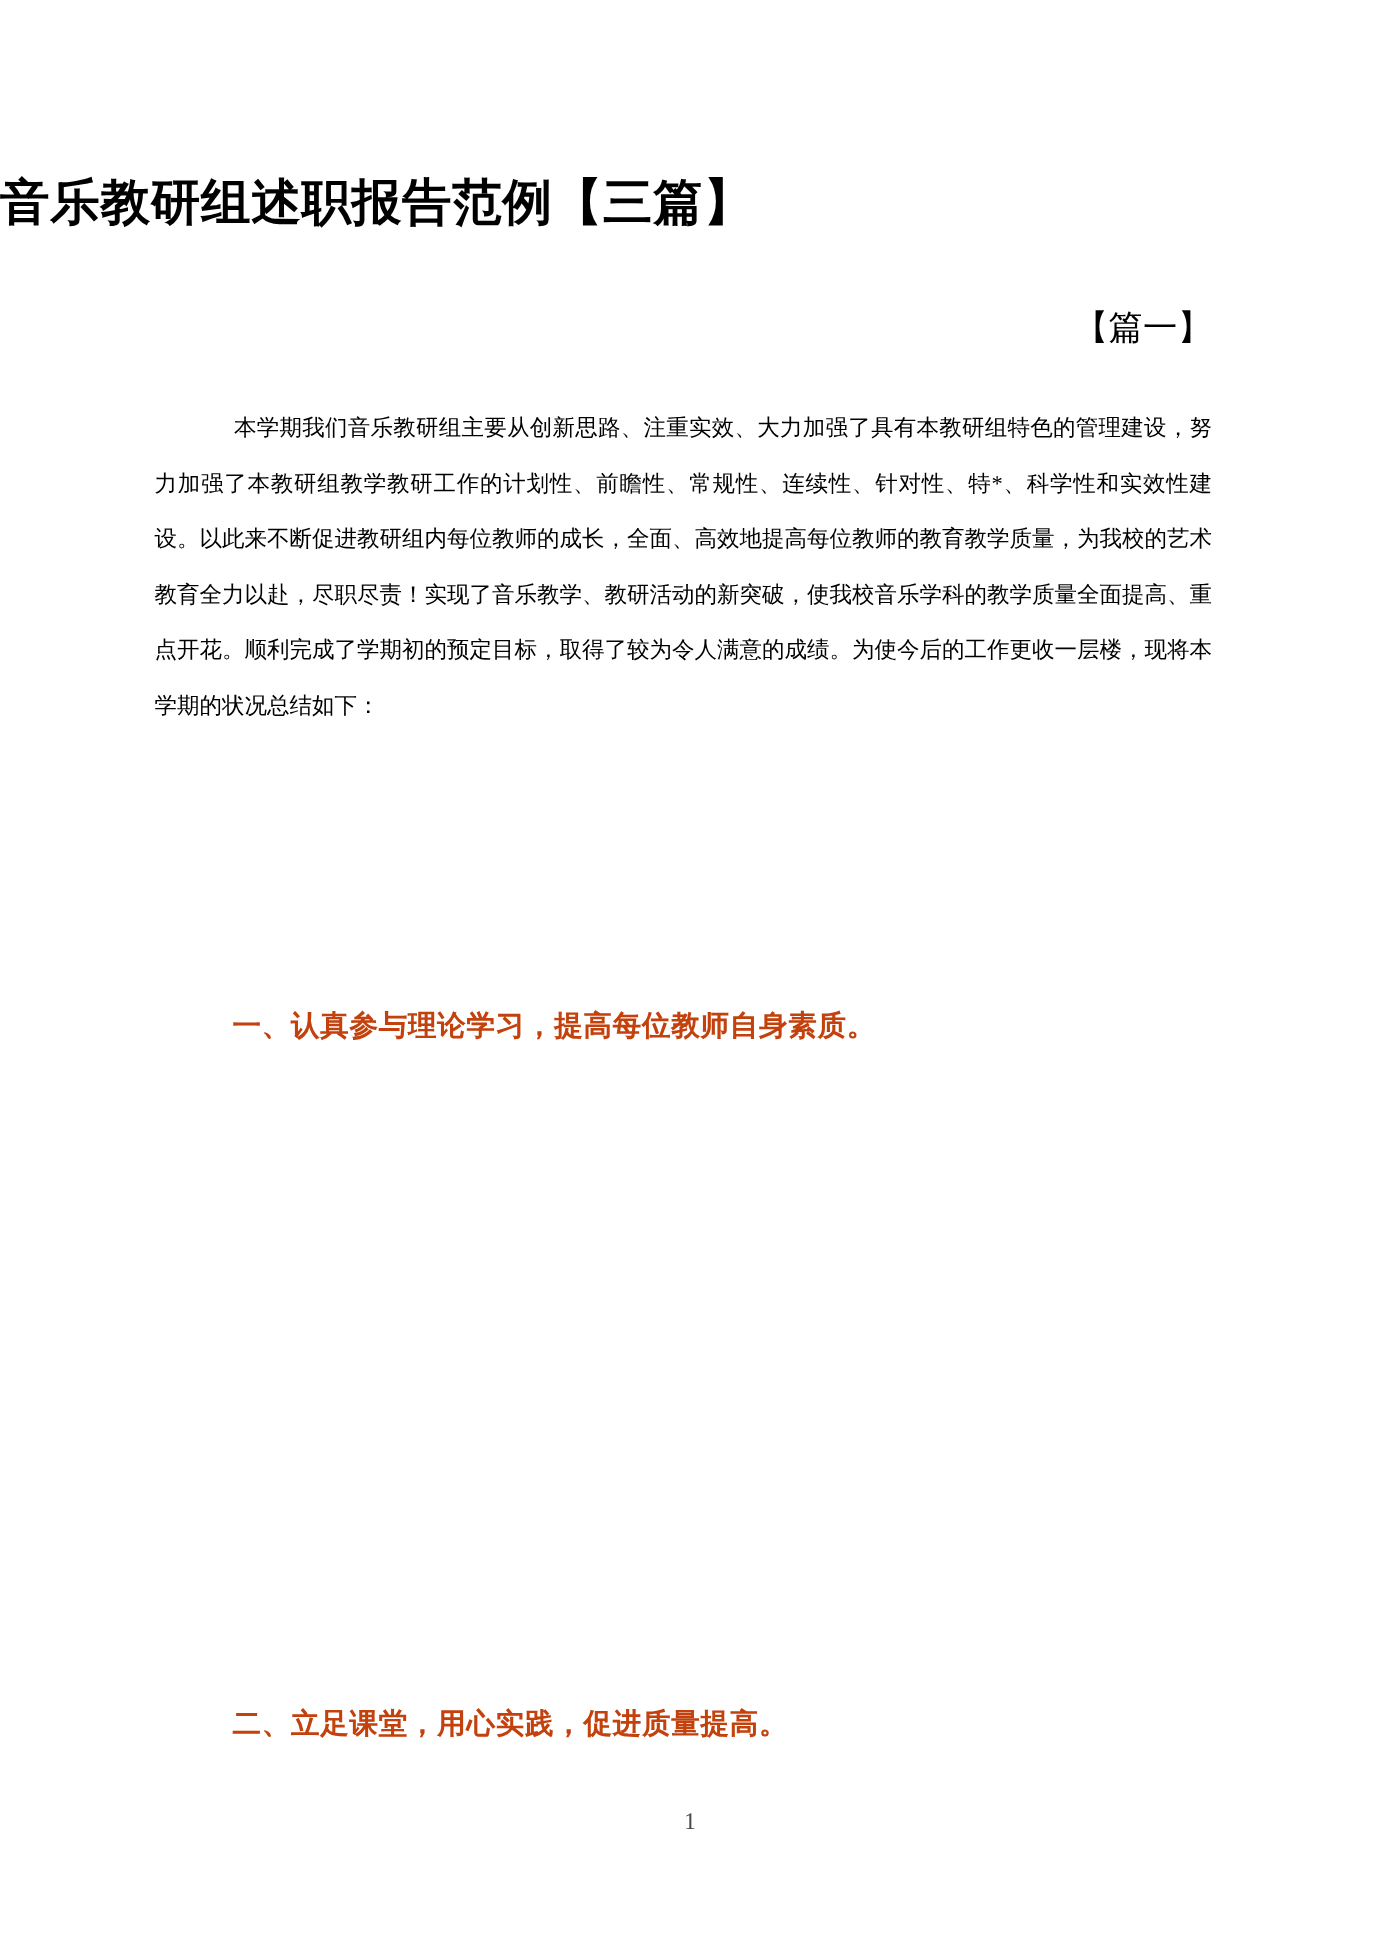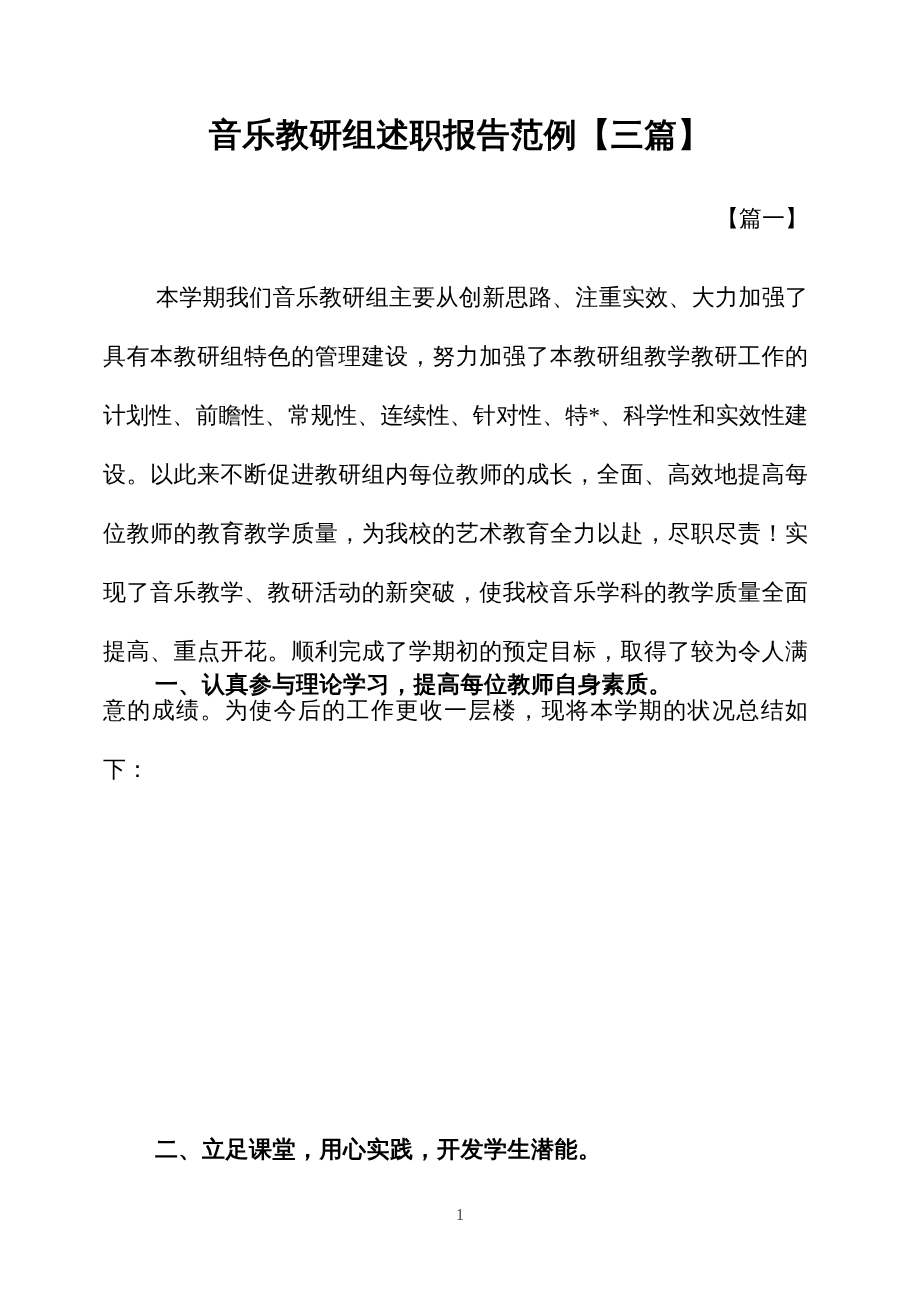--- a/index.html
+++ b/index.html
@@ -17,21 +17,20 @@
     color: #000000;
     overflow: hidden;
     font-family: "Liberation Serif", "DejaVu Serif", serif;
   }
 
   .doc-title {
     position: absolute;
     top: 112px;
     left: 0;
     right: 0;
-    text-align: center;
     font-family: "DejaVu Sans", "Liberation Sans", sans-serif;
     font-weight: bold;
     font-size: 33px;
     line-height: 46px;
     letter-spacing: 0.5px;
     color: #000000;
   }
 
   .content-col {
     position: absolute;
@@ -42,38 +41,38 @@
   .section-label {
     top: 203px;
     font-size: 23px;
     line-height: 32px;
     padding-left: 52px;
     color: #000000;
     text-align: right;
   }
 
   .body-para {
-    font-size: 23px;
-    line-height: 59px;
+    font-size: 15px;
+    line-height: 37px;
     text-align: justify;
     text-indent: 53px;
     color: #000000;
     word-break: break-all;
   }
 
   .para-1 { top: 268px; }
   .para-2 { top: 731px; }
 
   .sub-heading {
     font-family: "DejaVu Sans", "Liberation Sans", sans-serif;
     font-weight: bold;
-    font-size: 23px;
+    font-size: 19px;
     line-height: 32px;
     padding-left: 52px;
-    color: #000000;
+    color: #c2410c;
     letter-spacing: 0.5px;
   }
 
   .heading-1 { top: 668px; }
   .heading-2 { top: 1133px; }
 
   .page-number {
     position: absolute;
     top: 1205px;
     left: 0;
@@ -91,17 +90,17 @@
 
   <h1 class="doc-title">音乐教研组述职报告范例【三篇】</h1>
 
   <div class="content-col section-label">【篇一】</div>
 
   <p class="content-col body-para para-1">本学期我们音乐教研组主要从创新思路、注重实效、大力加强了具有本教研组特色的管理建设，努力加强了本教研组教学教研工作的计划性、前瞻性、常规性、连续性、针对性、特*、科学性和实效性建设。以此来不断促进教研组内每位教师的成长，全面、高效地提高每位教师的教育教学质量，为我校的艺术教育全力以赴，尽职尽责！实现了音乐教学、教研活动的新突破，使我校音乐学科的教学质量全面提高、重点开花。顺利完成了学期初的预定目标，取得了较为令人满意的成绩。为使今后的工作更收一层楼，现将本学期的状况总结如下：</p>
 
   <h2 class="content-col sub-heading heading-1">一、认真参与理论学习，提高每位教师自身素质。</h2>
 
 
-  <h2 class="content-col sub-heading heading-2">二、立足课堂，用心实践，开发学生潜能。</h2>
+  <h2 class="content-col sub-heading heading-2">二、立足课堂，用心实践，促进质量提高。</h2>
 
   <div class="page-number">1</div>
 
 </div>
 
 </body></html>

